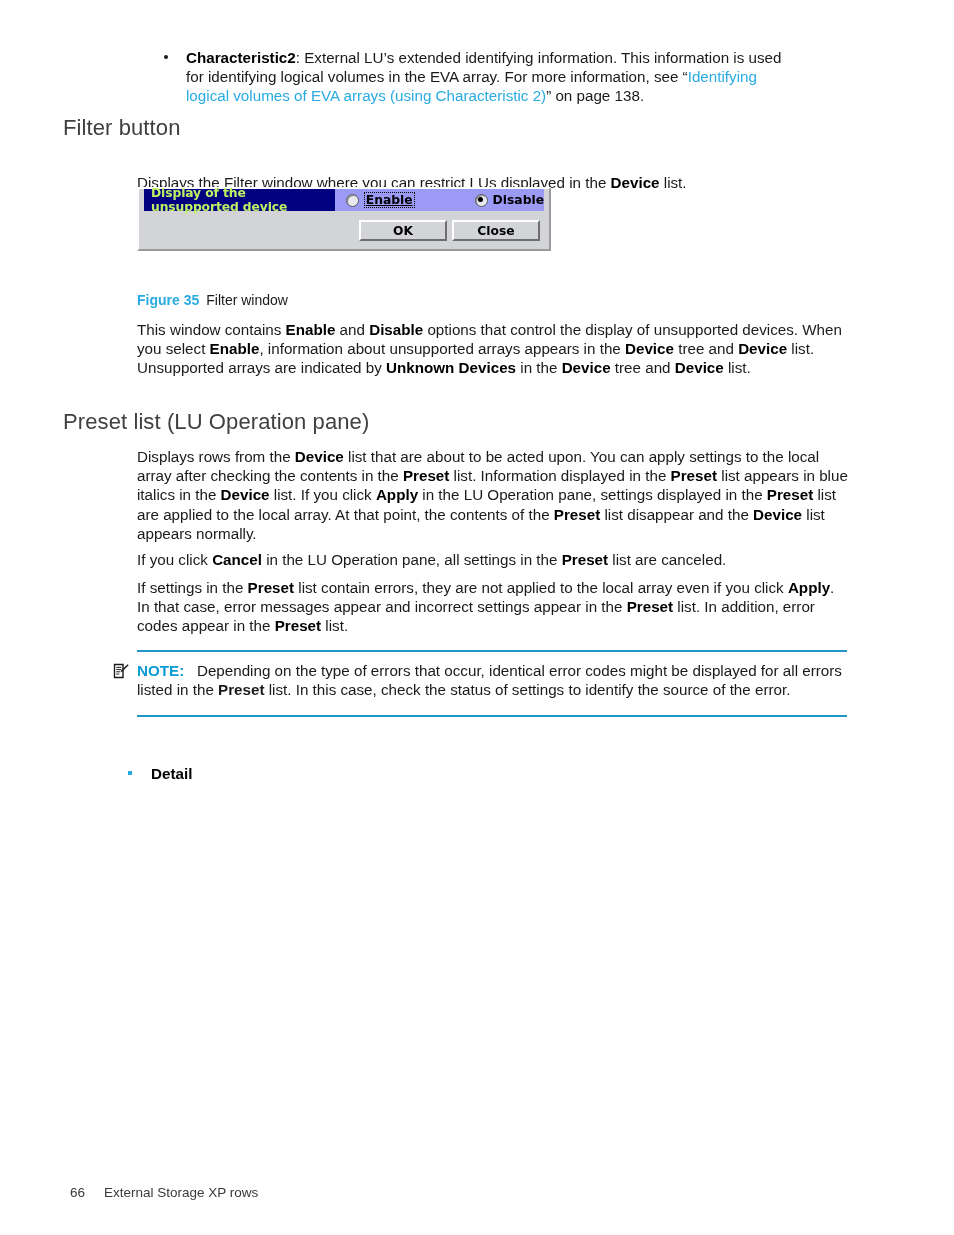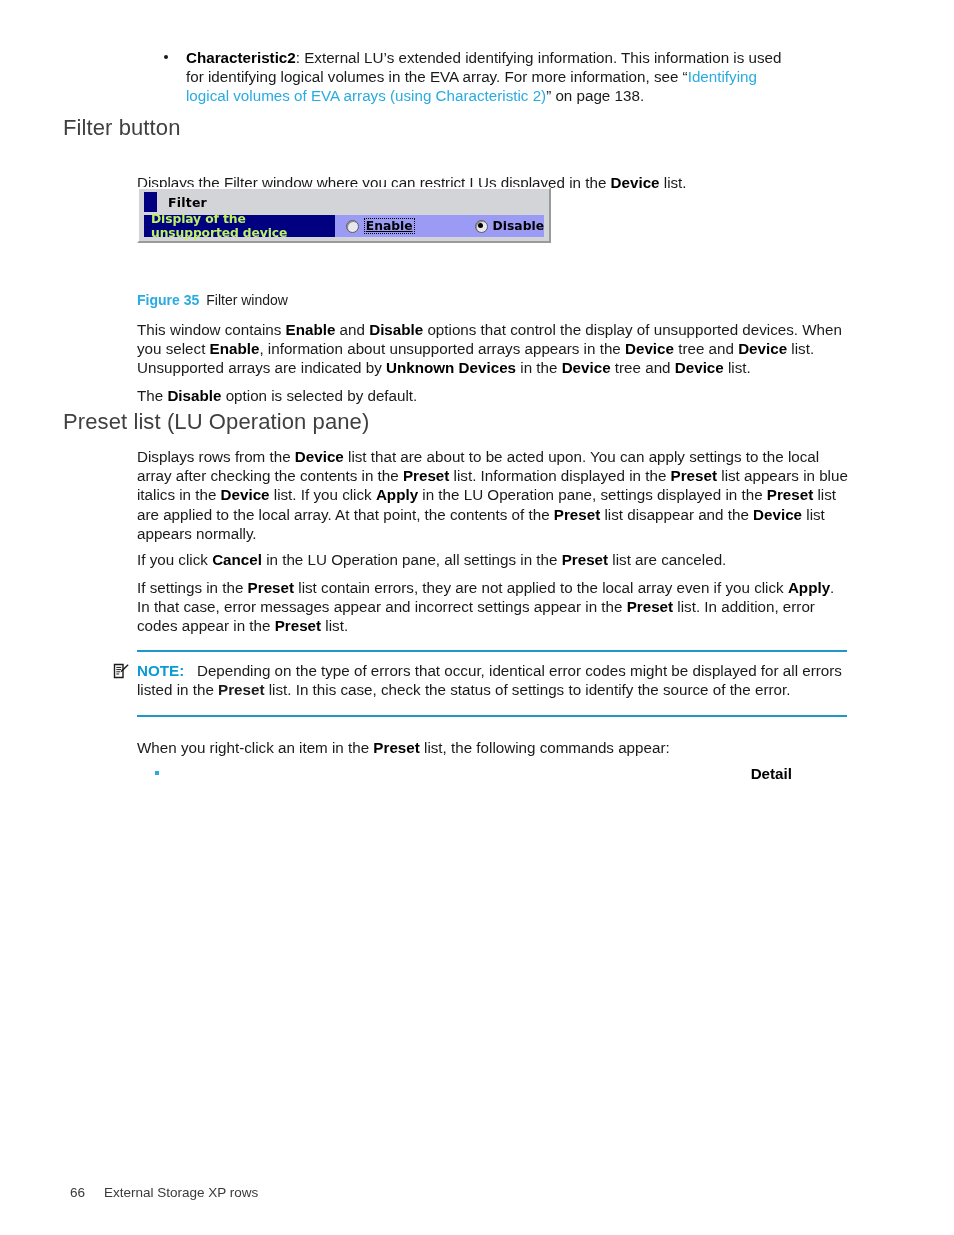--- a/index.html
+++ b/index.html
@@ -238,24 +238,23 @@
   }
   .note-text {
     font-size: 15.2px;
     line-height: 19.2px;
     color: #1a1a1a;
   }
 
   
   .cmd-list {
     position: absolute;
-    left: 152px;
+    left: 125px;
     top: 764px;
     width: 640px;
-    text-align: right;
   }
   .cmd-list .li {
     position: relative;
     padding-left: 26px;
     font-size: 15.2px;
     line-height: 19.2px;
   }
   .cmd-list .sq-bullet {
     position: absolute;
     left: 3px;
@@ -289,54 +288,51 @@
 
   <div class="h1" id="heading-filter-button">Filter button</div>
 
   <div class="para body-text" style="top:150px;margin-top:23px;">
     <span>Displays the Filter window where you can restrict LUs displayed in the </span><b>Device</b><span> list.</span>
   </div>
 
   <div class="fig-wrap">
     <div class="dialog">
 
-      <div class="dlg-titlebar">
-        <div class="dlg-title-square"></div>
-        <div class="dlg-title-text">Filter</div>
-      </div>
 
       <div class="dlg-optionrow">
         <div class="dlg-optlabel">Display of the unsupported device</div>
         <div class="dlg-radios">
           <div class="radio-item first">
             <span class="radio-dot"></span>
             <span class="radio-label-focus">Enable</span>
           </div>
           <div class="radio-item second">
             <span class="radio-dot checked"></span>
             <span>Disable</span>
           </div>
         </div>
       </div>
 
+      <div class="dlg-buttons">
+        <button class="dlg-btn">OK</button>
+        <button class="dlg-btn">Close</button>
+      </div>
 
     </div>
   </div>
 
   <div class="fig-caption">
     <span class="fignum">Figure 35</span><span class="figtitle">Filter window</span>
   </div>
 
   <div class="para body-text" style="top:320px;">
     <span>This window contains </span><b>Enable</b><span> and </span><b>Disable</b><span> options that control the display of unsupported devices. When you select </span><b>Enable</b><span>, information about unsupported arrays appears in the </span><b>Device</b><span> tree and </span><b>Device</b><span> list. Unsupported arrays are indicated by </span><b>Unknown Devices</b><span> in the </span><b>Device</b><span> tree and </span><b>Device</b><span> list.</span>
   </div>
 
-  <div class="para body-text" style="top:386px;">
-    <span>The </span><b>Disable</b><span> option is selected by default.</span>
-  </div>
 
   <div class="h1" id="heading-preset-list">Preset list (LU Operation pane)</div>
 
   <div class="para body-text" style="top:447px;">
     <span>Displays rows from the </span><b>Device</b><span> list that are about to be acted upon. You can apply settings to the local array after checking the contents in the </span><b>Preset</b><span> list. Information displayed in the </span><b>Preset</b><span> list appears in blue italics in the </span><b>Device</b><span> list. If you click </span><b>Apply</b><span> in the LU Operation pane, settings displayed in the </span><b>Preset</b><span> list are applied to the local array. At that point, the contents of the </span><b>Preset</b><span> list disappear and the </span><b>Device</b><span> list appears normally.</span>
   </div>
 
   <div class="para body-text" style="top:578px;">
     <span>If settings in the </span><b>Preset</b><span> list contain errors, they are not applied to the local array even if you click </span><b>Apply</b><span>. In that case, error messages appear and incorrect settings appear in the </span><b>Preset</b><span> list. In addition, error codes appear in the </span><b>Preset</b><span> list.</span>
   </div>
@@ -356,23 +352,20 @@
           <line x1="3.3" y1="8.8" x2="7.2" y2="8.8" stroke="#1a1a1a" stroke-width="1"></line>
           <line x1="3.3" y1="11" x2="6.2" y2="11" stroke="#1a1a1a" stroke-width="1"></line>
           <path d="M14.6 1.2 L15.6 2.2 L9.3 8.6 L7.6 9.2 L8.2 7.5 Z" fill="#1a1a1a"></path>
         </svg>
       </span>
       <span class="note-label">NOTE:</span><span class="note-text">&nbsp;&nbsp;&nbsp;</span><span class="note-text">Depending on the type of errors that occur, identical error codes might be displayed for all errors listed in the </span><b class="note-text">Preset</b><span class="note-text"> list. In this case, check the status of settings to identify the source of the error.</span>
     </div>
     <div class="note-rule"></div>
   </div>
 
-  <div class="para body-text" style="top:738px;">
-    <span>When you right-click an item in the </span><b>Preset</b><span> list, the following commands appear:</span>
-  </div>
 
   <div class="cmd-list">
     <div class="li">
       <span class="sq-bullet"></span><b>Detail</b>
     </div>
   </div>
 
   <div class="footer">
     <span class="pagenum">66</span>
     <span>External Storage XP rows</span>

